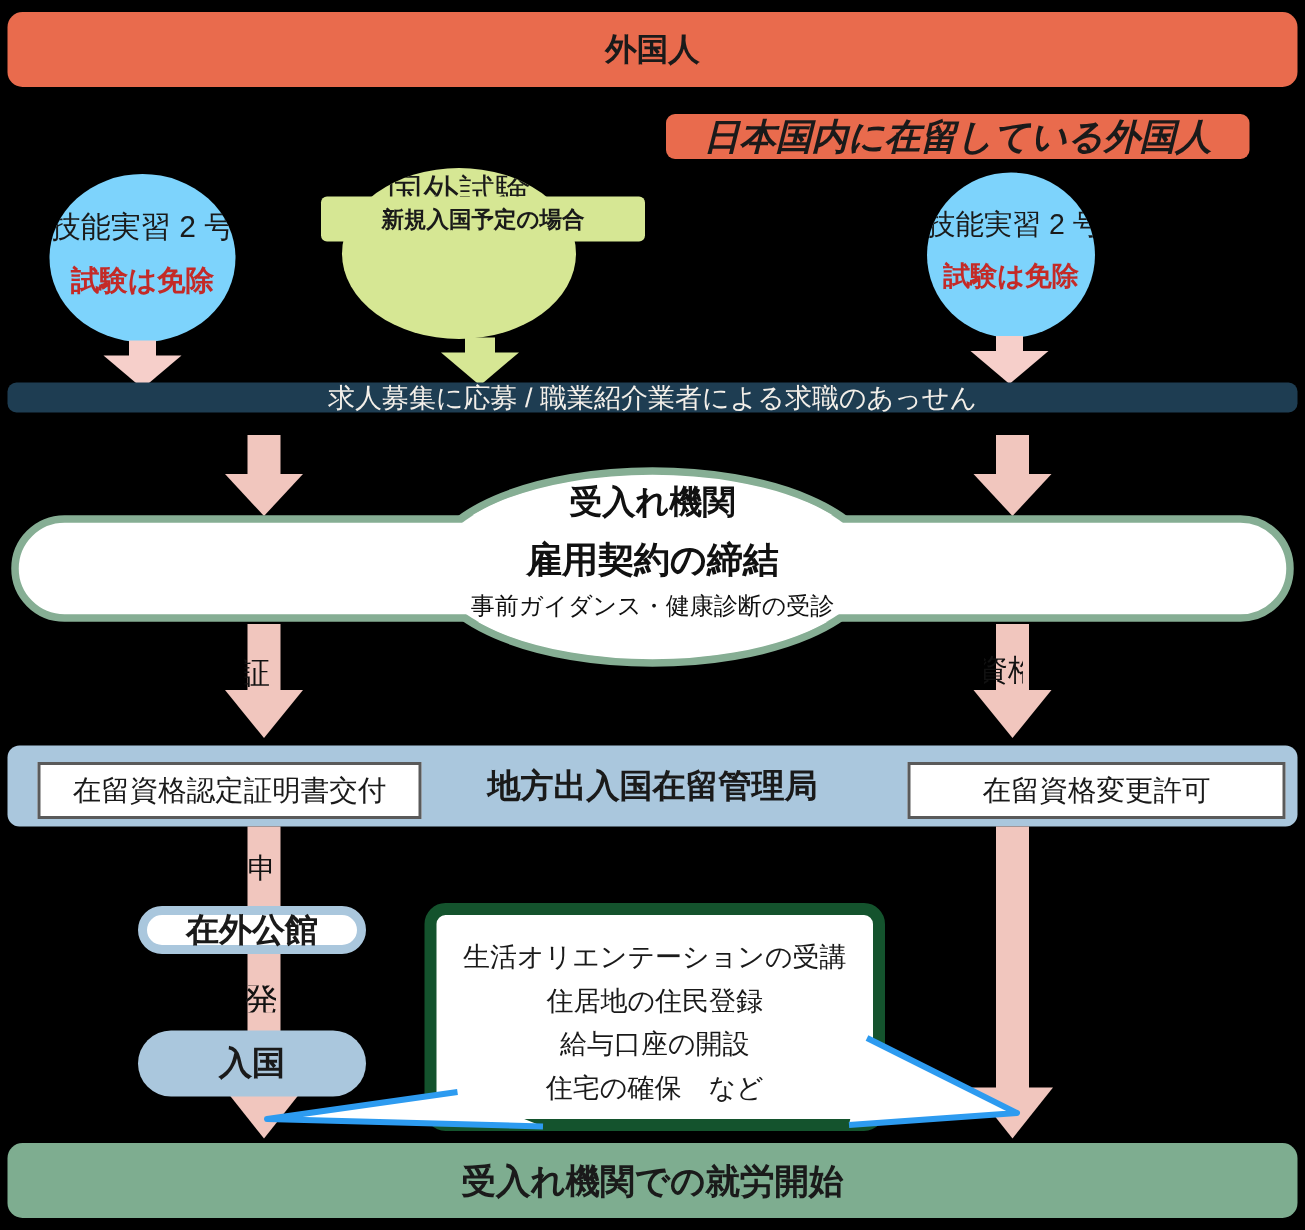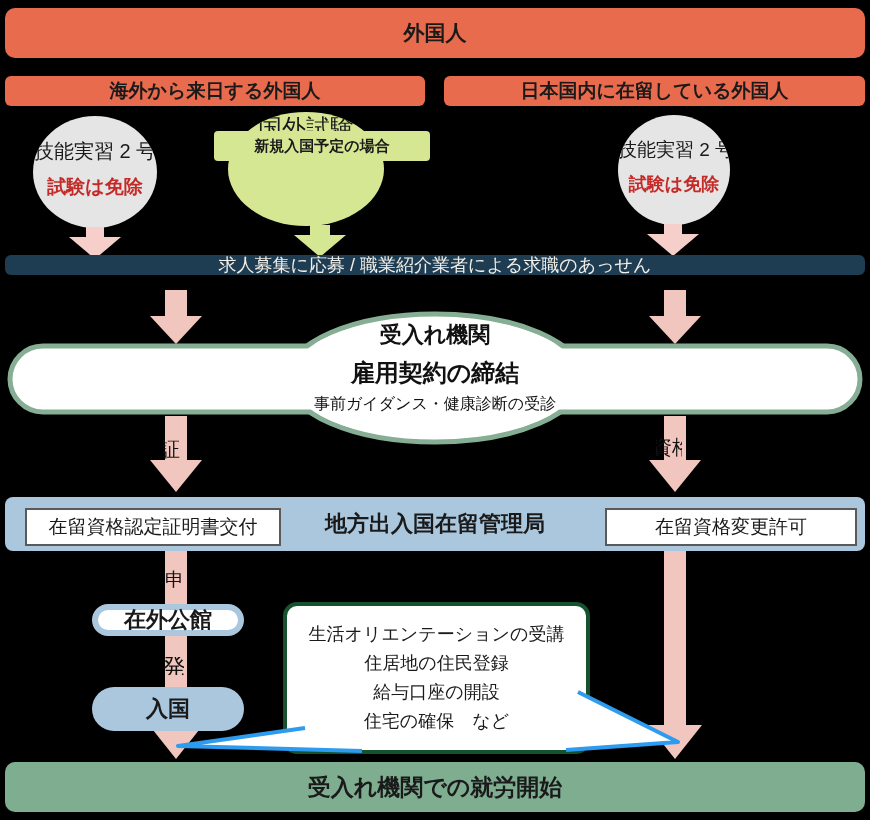--- a/index.html
+++ b/index.html
@@ -8,21 +8,21 @@
   .abs{position:absolute;}
   .center{display:flex;align-items:center;justify-content:center;}
 
   
   .banner{background:#E96B4D;border-radius:10px;font-weight:600;}
   .subbanner{background:#E96B4D;border-radius:6px;font-weight:600;}
 
   
   .bubble{border-radius:50%;overflow:hidden;}
   .bubble .ln{white-space:nowrap;text-align:center;}
-  .pinkb{background:#e5e5e5;}
+  .pinkb{background:#7dd3fc;}
   .greenb{background:#D6E794;}
   .red{color:#C42A27;font-weight:600;}
   .tail-stub{background:#F6CFCA;}
   .tail-tri{width:0;height:0;border-left:26px solid transparent;border-right:26px solid transparent;border-top:22px solid #F6CFCA;}
   .gstub{background:#D6E794;}
   .gtri{border-top-color:#D6E794;}
 
   
   .navybar{background:#1E3D52;border-radius:6px;color:#F3EFE9;font-size:18px;font-weight:500;}
   .bluebar{background:#AAC7DD;border-radius:8px;}
@@ -41,36 +41,33 @@
   .pill-outline{background:#fff;border:6px solid #AAC7DD;border-radius:28px;font-size:22px;font-weight:600;}
   .pill-solid{background:#AAC7DD;border-radius:22px;font-size:22px;font-weight:600;}
 
   
   .orgtext{text-align:center;color:#111;}
   .orgtext .l1{font-size:22px;font-weight:600;margin-bottom:7px;}
   .orgtext .l2{font-size:24px;font-weight:600;margin-bottom:5px;}
   .orgtext .l3{font-size:16px;font-weight:500;}
 
   
-  .callout{background:#fff;border:4px solid #14532d;border-radius:14px;}
+  .callout{background:#fff;border:8px solid #14532d;border-radius:14px;}
   .callout .cl{font-size:18px;line-height:29px;text-align:center;font-weight:500;white-space:pre;}
 </style>
 </head>
 <body>
 
 <div id="stage">
 
   <div class="abs banner center" style="left:5px;top:8px;width:860px;height:50px;font-size:21px;">
     <span>外国人</span>
   </div>
 
-  <div class="abs subbanner center" style="left:5px;top:76px;width:420px;height:30px;font-size:19px;">
-    <span>海外から来日する外国人</span>
-  </div>
-  <div class="abs subbanner center" style="left:444px;top:76px;width:421px;height:30px;font-size:19px;">
+  <div class="abs subbanner center" style="left:444px;top:76px;width:389px;height:30px;font-size:24px;font-style:italic;">
     <span>日本国内に在留している外国人</span>
   </div>
 
   <div class="abs bubble pinkb" style="left:33px;top:116px;width:124px;height:112px;">
     <div class="ln" style="margin-top:22px;font-size:20px;">技能実習 2 号</div>
     <div class="ln red" style="margin-top:9px;font-size:19px;">試験は免除</div>
   </div>
   <div class="abs tail-stub" style="left:86px;top:227px;width:18px;height:12px;"></div>
   <div class="abs tail-tri" style="left:69px;top:237px;"></div>
 

